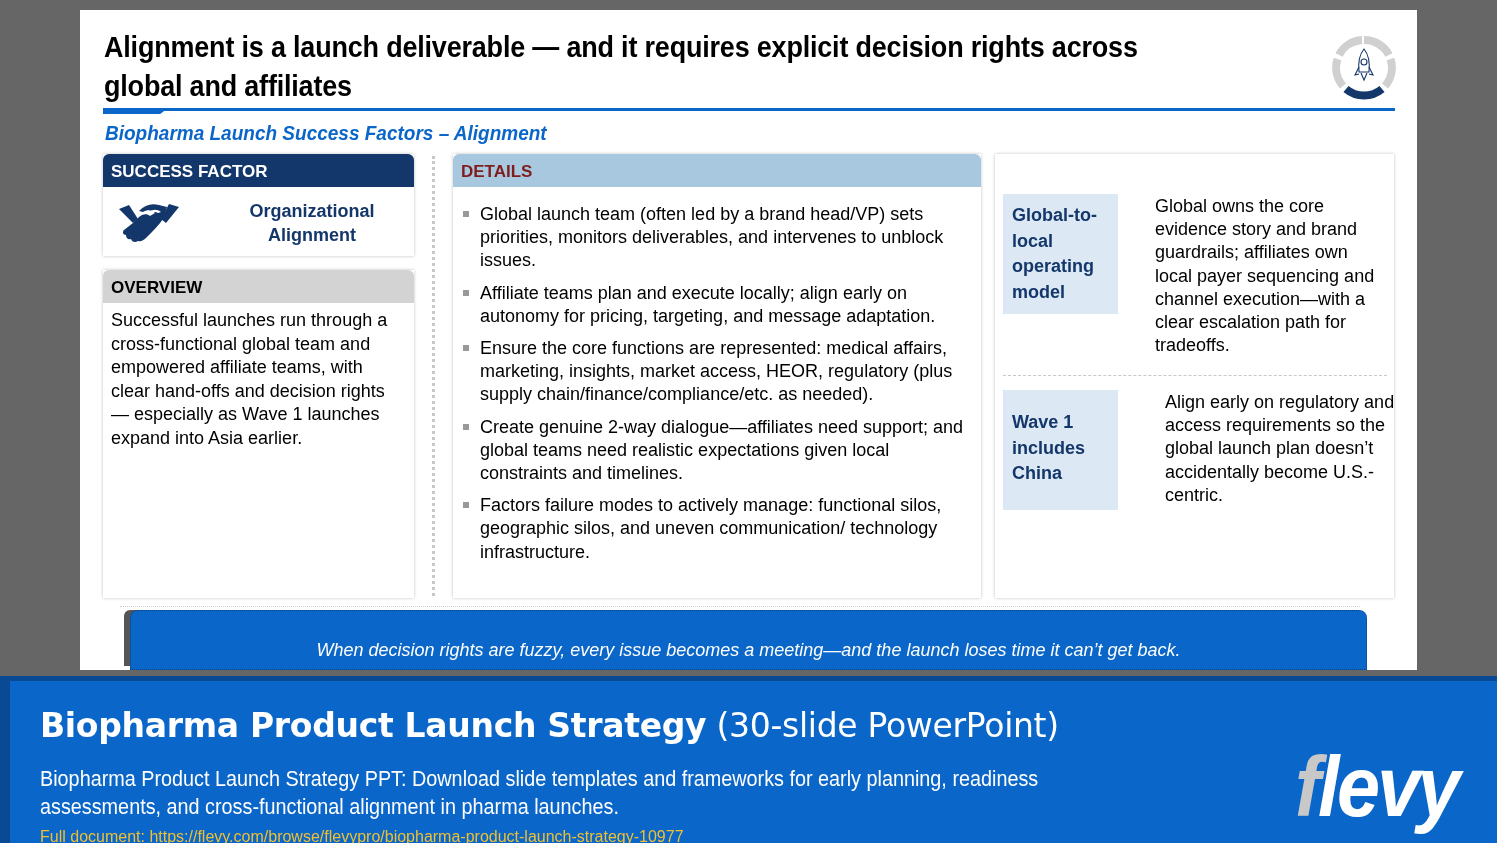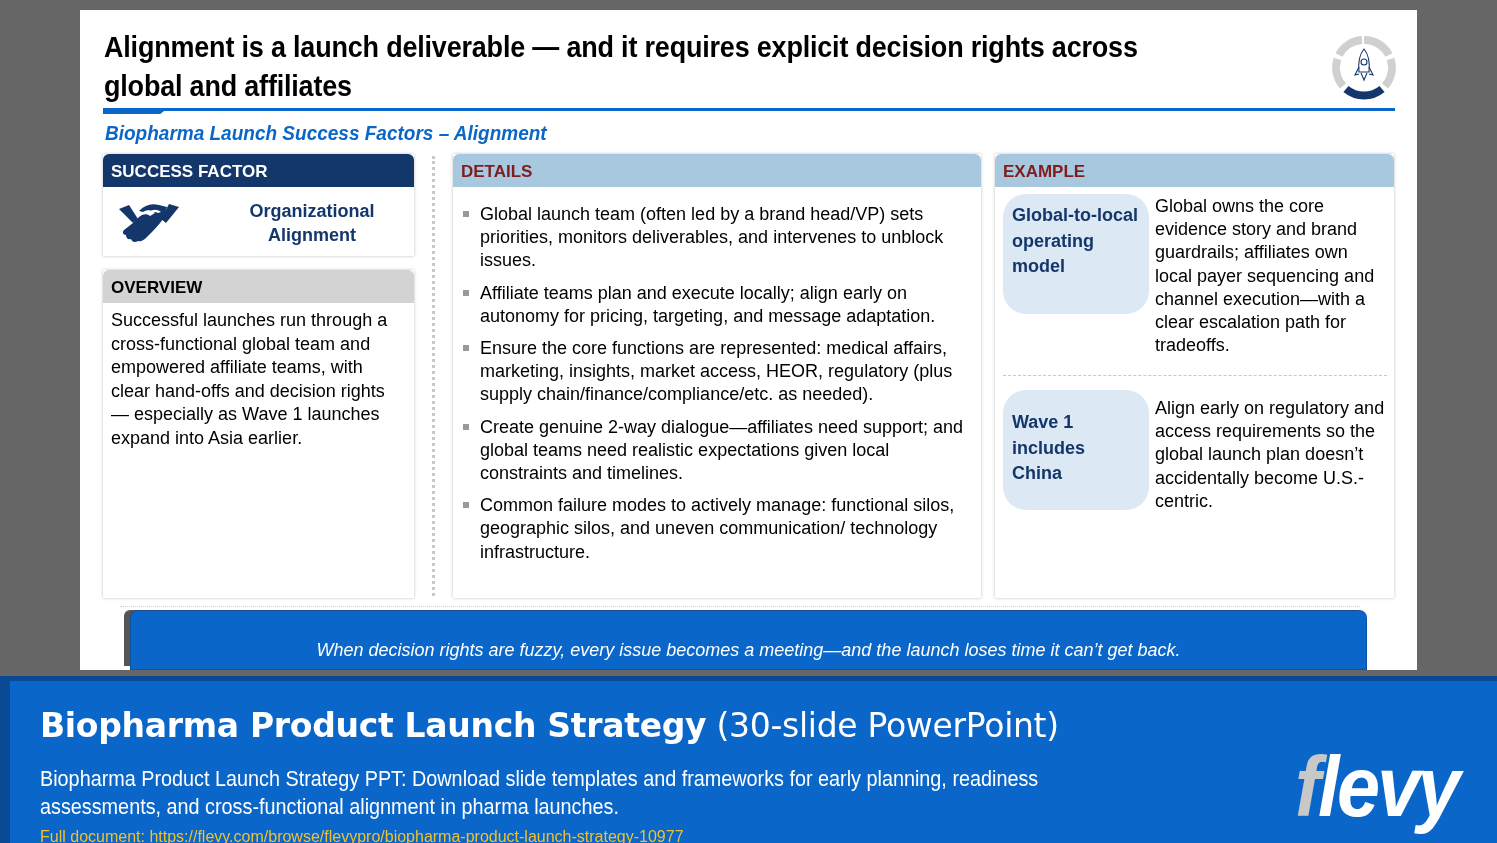--- a/index.html
+++ b/index.html
@@ -119,28 +119,27 @@
     left: 0; top: 8px;
     width: 6px; height: 6px;
     background: #999;
   }
   .ex-row {
     position: absolute;
     left: 8px; width: 386px;
   }
   .ex-key {
     position: absolute; left: 0; top: 0;
-    width: 146px;
+    width: 115px;
     background: #dce8f3;
     padding: 9px 9px;
     font-weight: bold;
     font-size: 18px;
     line-height: 25.5px;
     color: #14376b;
-    border-radius: 23px;
   }
   .ex-val {
     position: absolute; left: 152px; top: 0;
     width: 232px;
     font-size: 18px;
     line-height: 23.2px;
     color: #000;
   }
   .ex-sep {
     position: absolute;
@@ -263,34 +262,33 @@
 
   <div class="vdivider"></div>
 
   <div class="panel" style="left:373px; top:144px; width:528px; height:444px;">
     <div class="panel-head head-blue">DETAILS</div>
     <ul class="details-list">
       <li>Global launch team (often led by a brand head/VP) sets priorities, monitors deliverables, and intervenes to unblock issues.</li>
       <li>Affiliate teams plan and execute locally; align early on autonomy for pricing, targeting, and message adaptation.</li>
       <li>Ensure the core functions are represented: medical affairs, marketing, insights, market access, HEOR, regulatory (plus supply chain/finance/compliance/etc. as needed).</li>
       <li>Create genuine 2-way dialogue—affiliates need support; and global teams need realistic expectations given local constraints and timelines.</li>
-      <li>Common failure modes to actively manage: functional silos, geographic silos, and uneven communication/ technology infrastructure.</li>
+      <li>Factors failure modes to actively manage: functional silos, geographic silos, and uneven communication/ technology infrastructure.</li>
     </ul>
   </div>
 
   <div class="panel" style="left:915px; top:144px; width:399px; height:444px;">
-    <div class="panel-head head-blue">EXAMPLE</div>
     <div class="ex-row" style="top:40px;">
       <div class="ex-key" style="height:120px;">Global-to-local operating model</div>
       <div class="ex-val" style="top:1px;">Global owns the core evidence story and brand guardrails; affiliates own local payer sequencing and channel execution—with a clear escalation path for tradeoffs.</div>
     </div>
     <div class="ex-sep"></div>
     <div class="ex-row" style="top:236px;">
       <div class="ex-key" style="height:120px; padding-top:20px;">Wave 1 includes China</div>
-      <div class="ex-val" style="top:7px;">Align early on regulatory and access requirements so the global launch plan doesn’t accidentally become U.S.-centric.</div>
+      <div class="ex-val" style="top:1px;margin-left:10px;">Align early on regulatory and access requirements so the global launch plan doesn’t accidentally become U.S.-centric.</div>
     </div>
   </div>
 
   <div class="bottom-dots"></div>
 
   <div class="callout">
     <div class="callout-text">When decision rights are fuzzy, every issue becomes a meeting—and the launch loses time it can’t get back.</div>
   </div>
 </div>
 

